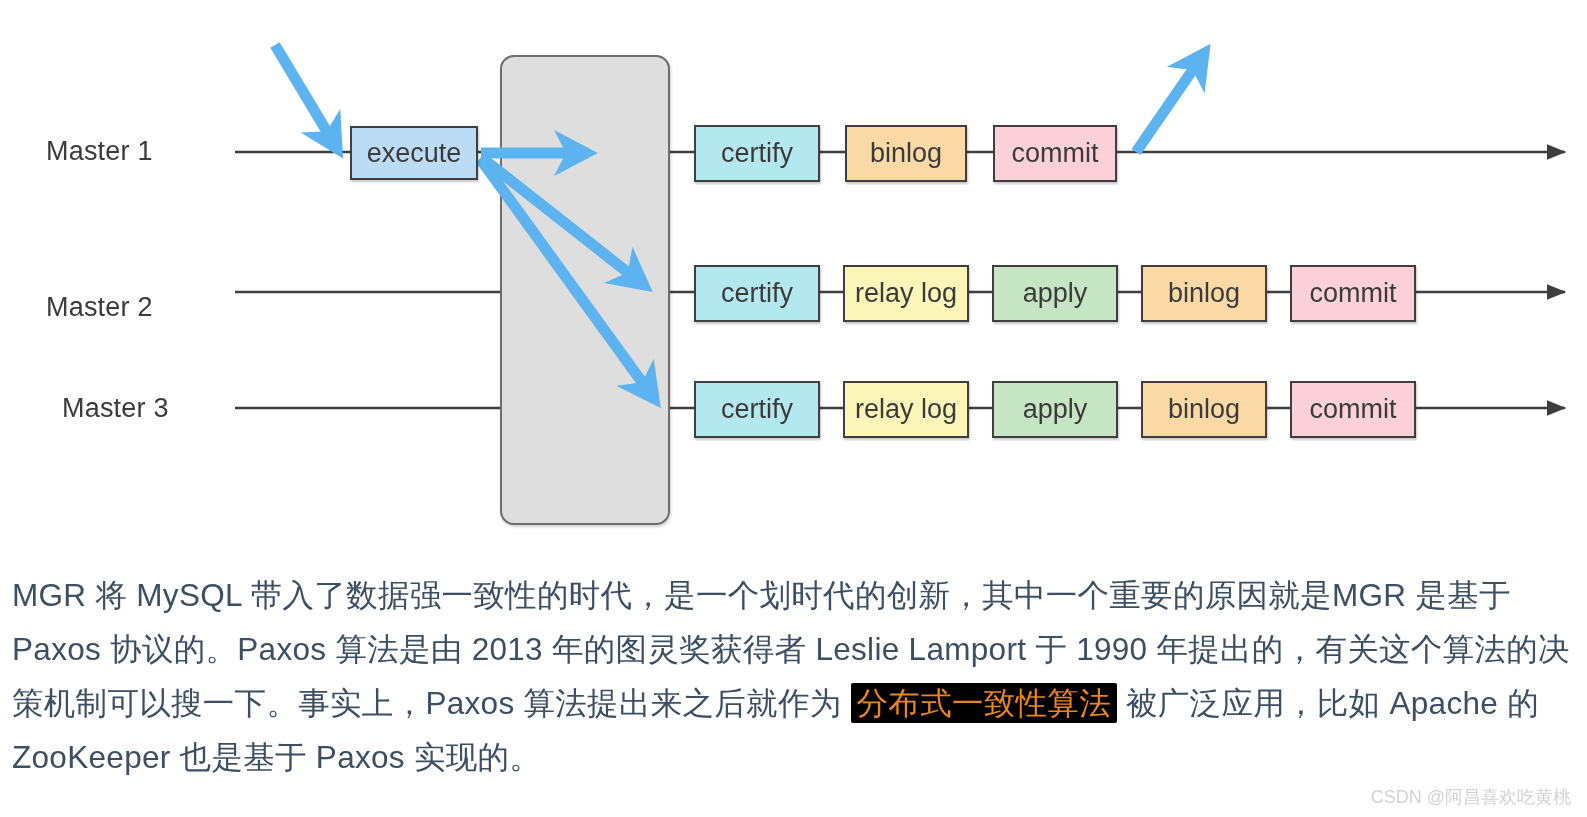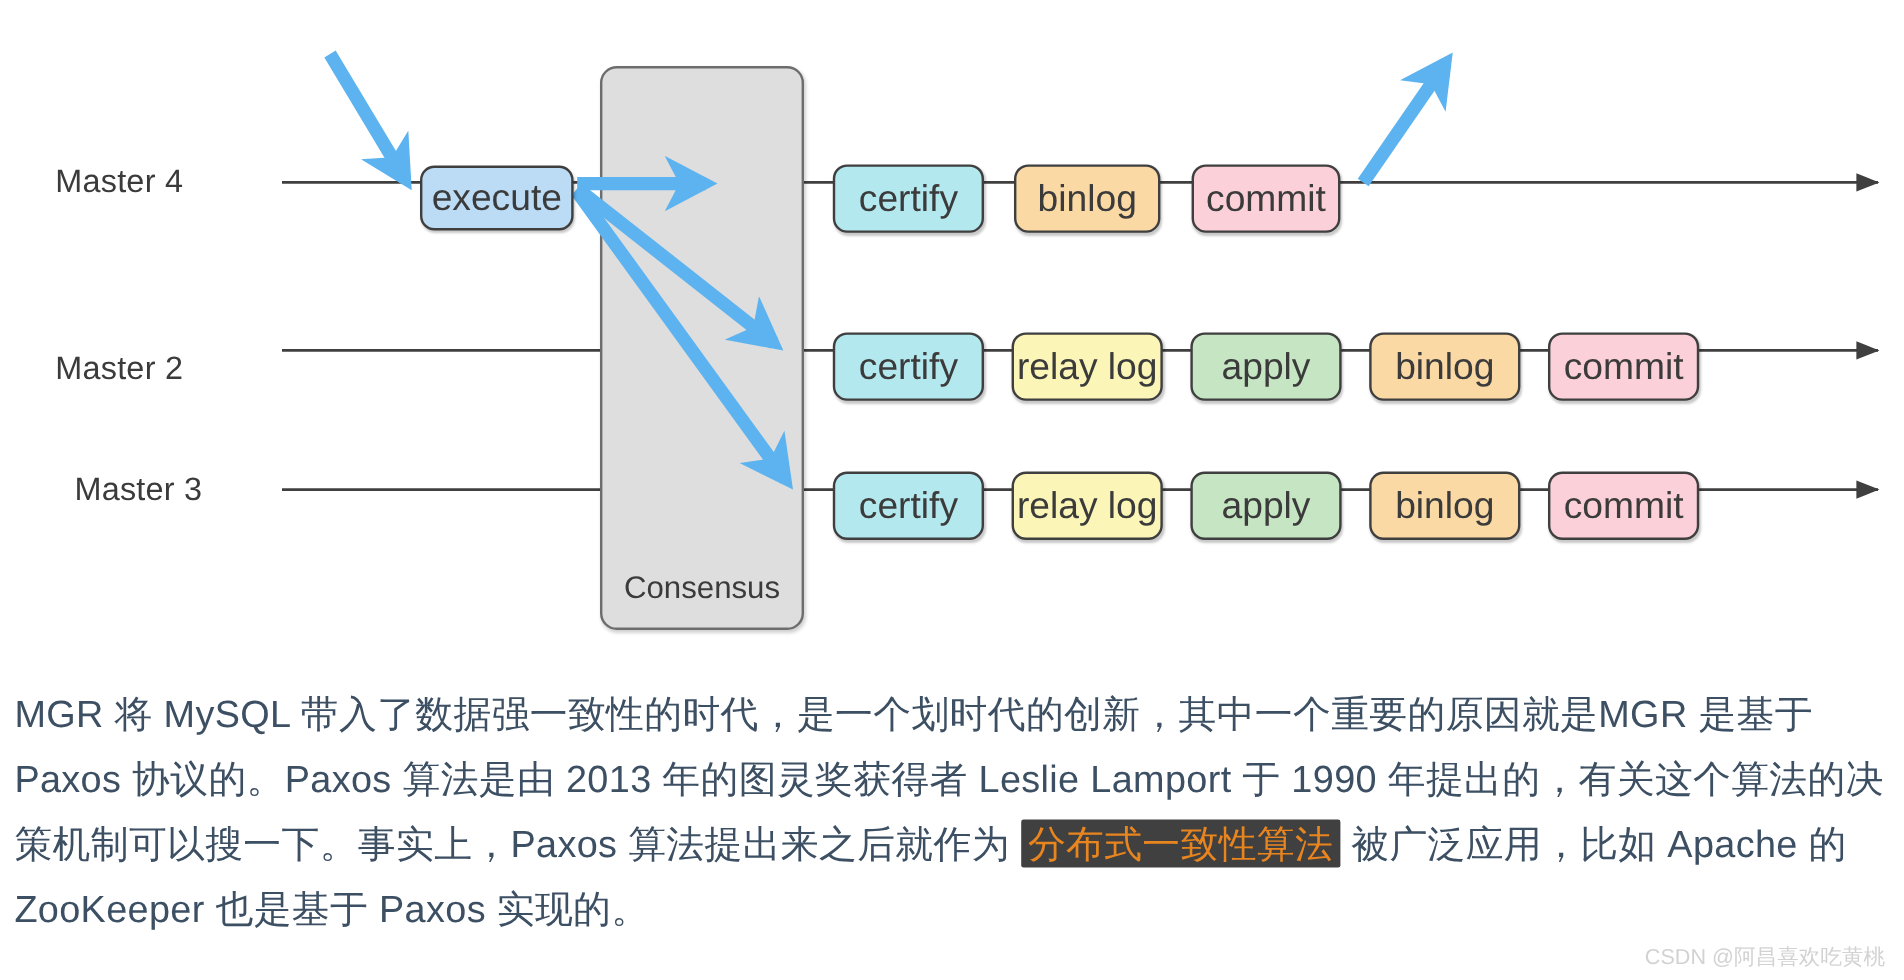--- a/index.html
+++ b/index.html
@@ -29,30 +29,29 @@
     font-size: 27px;
     color: #3b3b3b;
     font-family: "Liberation Sans", "DejaVu Sans", sans-serif;
     white-space: nowrap;
     letter-spacing: 0.2px;
   }
   .stage-box {
     position: absolute;
     box-sizing: border-box;
     border: 2.2px solid #3f3f3f;
-    border-radius: 12px;
+    border-radius: 0;
     display: flex;
     align-items: center;
     justify-content: center;
-    font-size: 31px;
+    font-size: 27px;
     color: #3b3b3b;
     font-family: "Liberation Sans", "DejaVu Sans", sans-serif;
     white-space: nowrap;
     box-shadow: 1px 2px 2px rgba(0,0,0,0.22);
-    margin-top: 12px;
   }
   #consensus-box {
     position: absolute;
     box-sizing: border-box;
     border: 2.2px solid #6d6d6d;
     border-radius: 14px;
     background: #dedede;
     box-shadow: 1px 2px 3px rgba(0,0,0,0.18);
   }
   #consensus-label {
@@ -69,21 +68,21 @@
     top: 568px;
     width: 1560px;
     font-size: 31.5px;
     line-height: 54px;
     color: #3c4f63;
     font-family: "Liberation Sans", "DejaVu Sans", sans-serif;
     letter-spacing: 0.3px;
   }
   #prose .hl {
     color: #e8851f;
-    background: #404040;
+    background: #000000;
     padding: 2px 6px;
     border-radius: 2px;
   }
   #watermark {
     position: absolute;
     right: 16px;
     bottom: 8px;
     font-size: 18px;
     color: #d2d2d2;
     font-family: "Liberation Sans", "DejaVu Sans", sans-serif;
@@ -111,41 +110,40 @@
     </g>
     <g>
       <line x1="235" y1="292" x2="1565" y2="292" stroke="#3f3f3f" stroke-width="2.4" marker-end="url(#blk-arrow)"></line>
     </g>
     <g>
       <line x1="235" y1="408" x2="1565" y2="408" stroke="#3f3f3f" stroke-width="2.4" marker-end="url(#blk-arrow)"></line>
     </g>
   </svg>
 
   <div id="consensus-box" style="left:500px; top:55px; width:170px; height:470px;"></div>
-  <div id="consensus-label" style="left:500px; top:474px; width:170px;">Consensus</div>
 
   <svg id="blue-layer" width="1587" height="560" style="position:absolute;left:0;top:0;pointer-events:none;">
     <g>
       <line x1="275" y1="45" x2="338" y2="150" stroke="#5cb3ef" stroke-width="11" marker-end="url(#blue-arrow)"></line>
     </g>
     <g>
       <line x1="481" y1="153" x2="588" y2="153" stroke="#5cb3ef" stroke-width="11" marker-end="url(#blue-arrow)"></line>
     </g>
     <g>
       <line x1="481" y1="157" x2="645" y2="286" stroke="#5cb3ef" stroke-width="11" marker-end="url(#blue-arrow)"></line>
     </g>
     <g>
       <line x1="481" y1="160" x2="655" y2="400" stroke="#5cb3ef" stroke-width="11" marker-end="url(#blue-arrow)"></line>
     </g>
     <g>
       <line x1="1136" y1="152" x2="1205" y2="52" stroke="#5cb3ef" stroke-width="11" marker-end="url(#blue-arrow)"></line>
     </g>
   </svg>
 
-  <div class="lane-label" style="left:46px; top:136px;">Master 4</div>
+  <div class="lane-label" style="left:46px; top:136px;">Master 1</div>
   <div class="lane-label" style="left:46px; top:292px;">Master 2</div>
   <div class="lane-label" style="left:46px; top:393px;margin-left:16px;">Master 3</div>
 
   <div class="stage-box" style="left:350px; top:126px; width:128px; height:54px; background:#bcdcf5;">execute</div>
   <div class="stage-box" style="left:694px; top:125px; width:126px; height:57px; background:#b3e8ef;">certify</div>
   <div class="stage-box" style="left:845px; top:125px; width:122px; height:57px; background:#fad9a5;">binlog</div>
   <div class="stage-box" style="left:993px; top:125px; width:124px; height:57px; background:#fbd0d8;">commit</div>
 
   <div class="stage-box" style="left:694px; top:265px; width:126px; height:57px; background:#b3e8ef;">certify</div>
   <div class="stage-box" style="left:843px; top:265px; width:126px; height:57px; background:#fbf5b7;">relay log</div>

